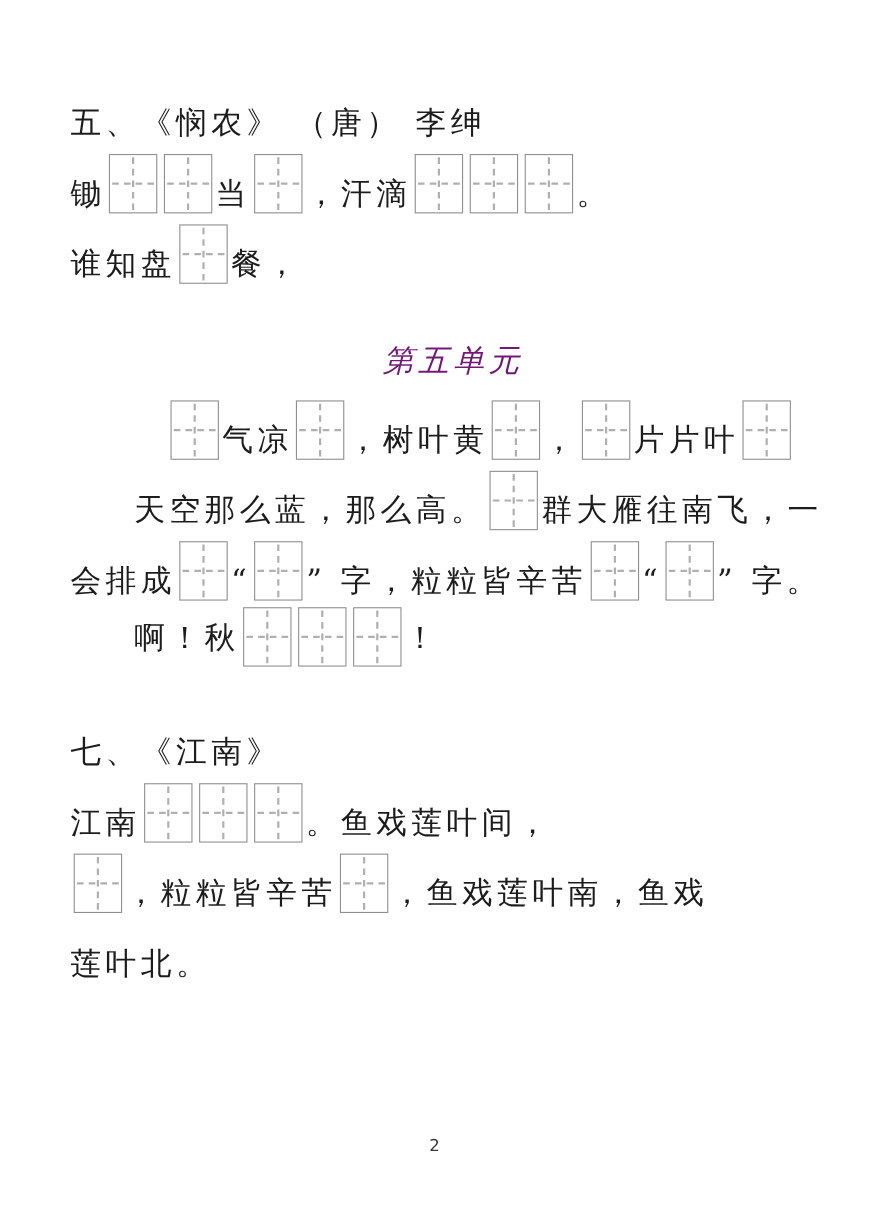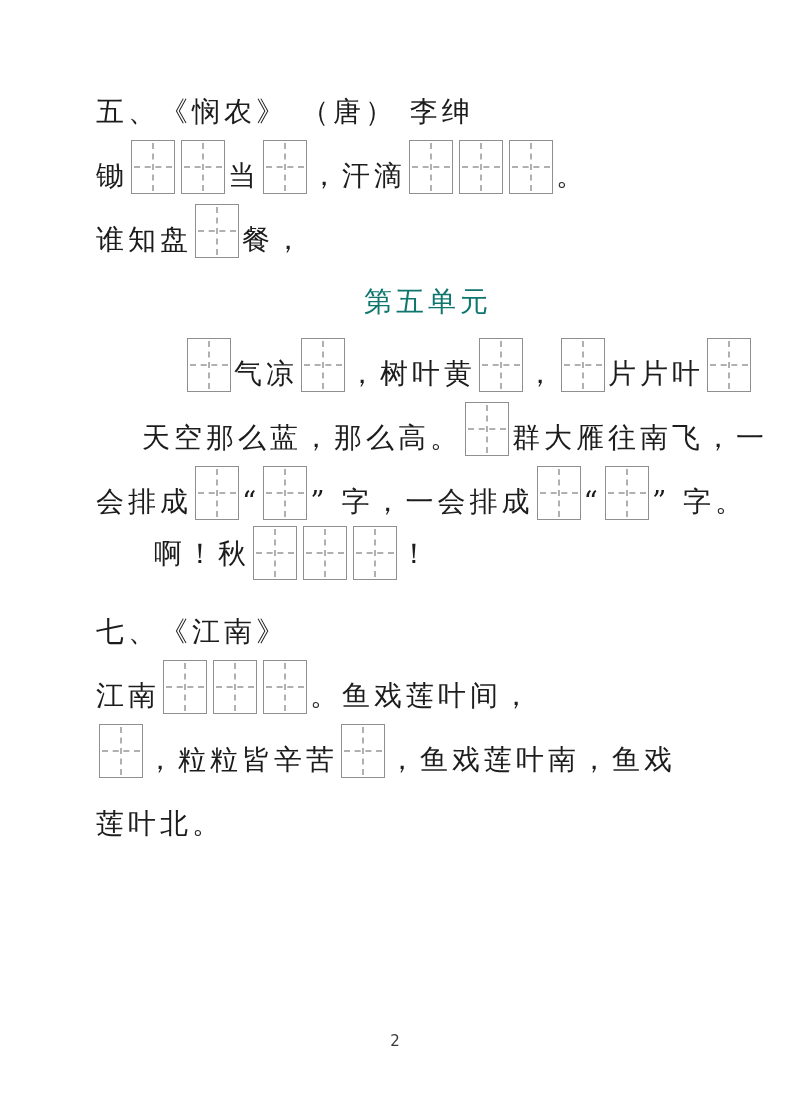--- a/index.html
+++ b/index.html
@@ -6,40 +6,41 @@
   body {
     width: 790px;
     height: 1118px;
     background: #ffffff;
     position: relative;
     font-family: "DejaVu Serif", "Liberation Serif", serif;
     color: #1c1c1c;
     overflow: hidden;
   }
   .page-content {
-    padding: 92px 30px 0 96px;
+    padding: 92px 30px 0 64px;
   }
   .section-heading {
     font-size: 28px;
     letter-spacing: 4px;
     height: 40px;
     line-height: 40px;
     white-space: nowrap;
   }
   .unit-title {
     font-size: 28px;
     letter-spacing: 4px;
     height: 40px;
     line-height: 40px;
     text-align: center;
-    color: #0f766e;
-    margin-top: 22px;
+    color: #701a75;
+    margin-top: 48px;
     margin-bottom: 8px;
+    font-style: italic;
   }
-  .gap-before { margin-top: 26px; }
+  .gap-before { margin-top: 52px; }
   .line {
     min-height: 64px;
     display: flex;
     align-items: flex-end;
     flex-wrap: nowrap;
     white-space: nowrap;
   }
   .text-run {
     font-size: 28px;
     letter-spacing: 4px;
@@ -111,31 +112,31 @@
         <span class="tzg"></span>
         <span class="text-run">气凉</span>
         <span class="tzg"></span>
         <span class="text-run">，树叶黄</span>
         <span class="tzg"></span>
         <span class="text-run">，</span>
         <span class="tzg"></span>
         <span class="text-run">片片叶</span>
         <span class="tzg"></span>
       </div>
-      <div class="line" style="padding-left: 46px;">
+      <div class="line" style="padding-left: 46px; justify-content: center;">
         <span class="text-run">天空那么蓝，那么高。</span>
         <span class="tzg"></span>
         <span class="text-run">群大雁往南飞，一</span>
       </div>
       <div class="line">
         <span class="text-run">会排成</span>
         <span class="tzg"></span>
         <span class="text-run">“</span>
         <span class="tzg"></span>
-        <span class="text-run">” 字，一会排成</span>
+        <span class="text-run">” 字，粒粒皆辛苦</span>
         <span class="tzg"></span>
         <span class="text-run">“</span>
         <span class="tzg"></span>
         <span class="text-run">” 字。</span>
       </div>
       <div class="line" style="padding-left: 58px; align-items: center;">
         <span class="text-run">啊！秋</span>
         <span class="tzg"></span>
         <span class="tzg"></span>
         <span class="tzg"></span>

